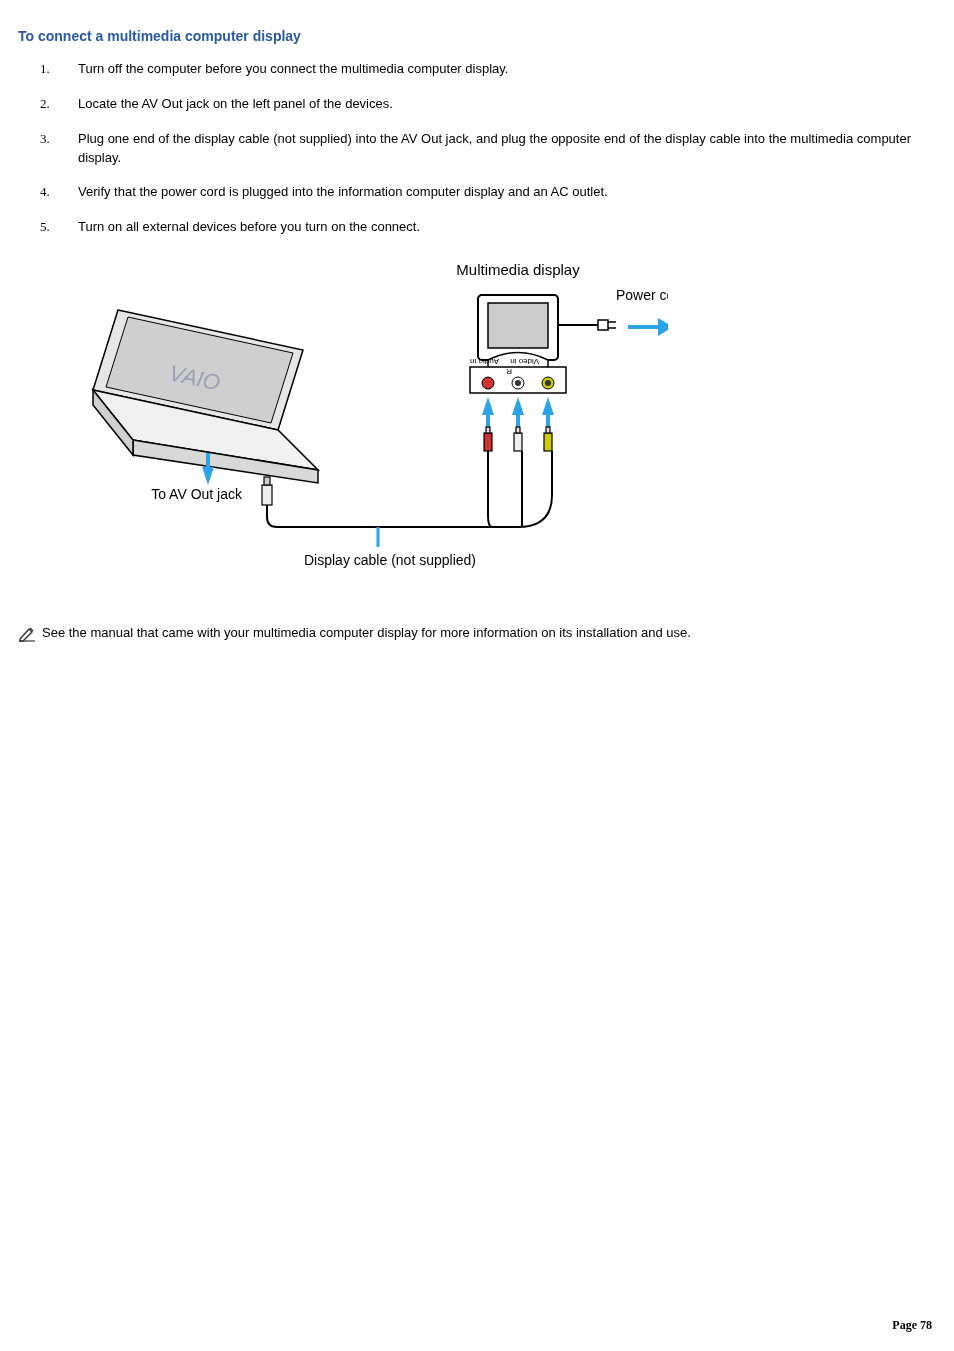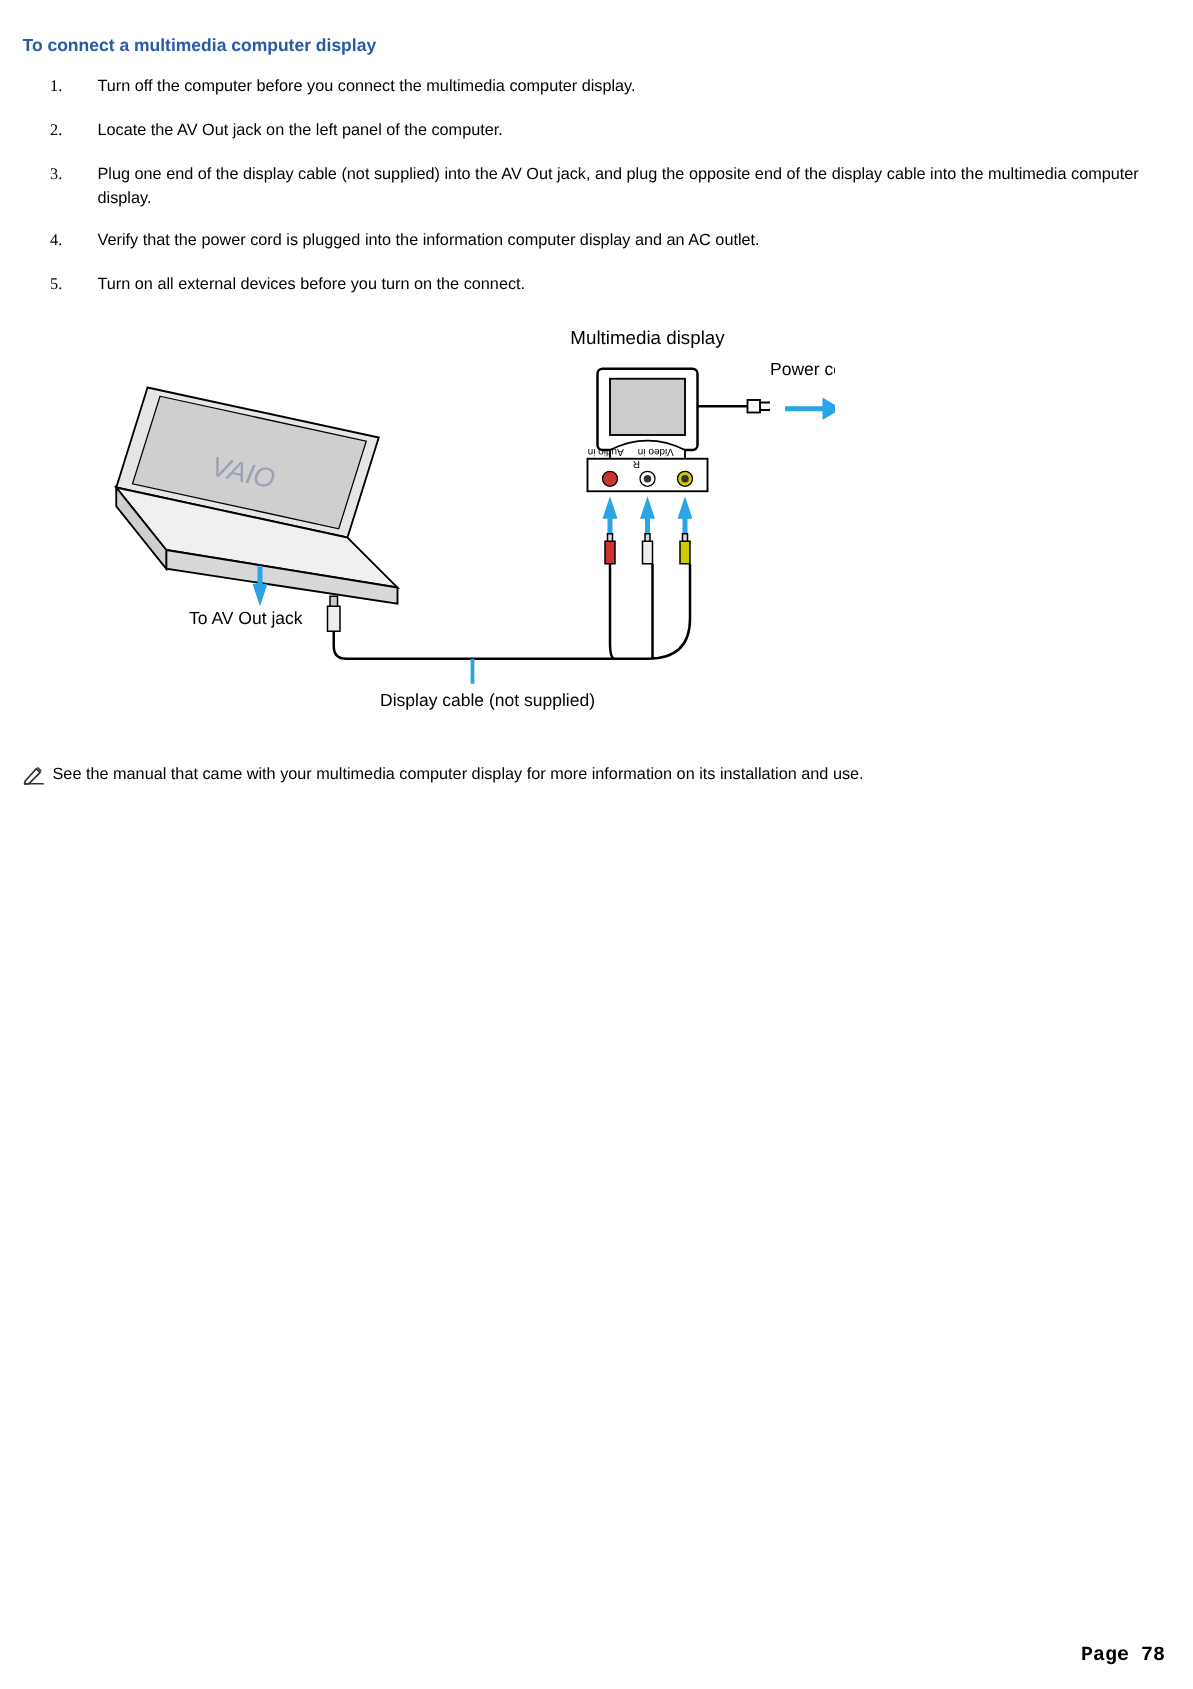--- a/index.html
+++ b/index.html
@@ -59,46 +59,46 @@
     display: block;
     margin: 0 0 18px 0;
   }
   .figure svg {
     display: block;
   }
   .note-row {
     display: flex;
     align-items: flex-start;
     gap: 6px;
-    margin-top: 26px;
+    margin-top: 40px;
     font-size: 13px;
   }
   .note-row .pen-icon {
     flex: 0 0 auto;
     margin-top: 1px;
   }
   .footer {
     position: absolute;
     bottom: 18px;
     right: 22px;
-    font-family: Liberation Mono, monospace;
-    font-size: 16px;
+    font-family: Liberation Serif, serif;
+    font-size: 12px;
     font-weight: bold;
   }
 </style>
 </head>
 <body>
 
 <div class="page">
 
   <div class="heading">To connect a multimedia computer display</div>
 
   <ol class="steps">
     <li>Turn off the computer before you connect the multimedia computer display.</li>
-    <li>Locate the AV Out jack on the left panel of the computer.</li>
+    <li>Locate the AV Out jack on the left panel of the devices.</li>
     <li>Plug one end of the display cable (not supplied) into the AV Out jack, and plug the opposite end of the display cable into the multimedia computer display.</li>
     <li>Verify that the power cord is plugged into the information computer display and an AC outlet.</li>
     <li>Turn on all external devices before you turn on the connect.</li>
   </ol>
 
 
   <div class="figure">
     <svg viewBox="0 0 650 330" width="650" height="330" xmlns="http://www.w3.org/2000/svg">
 
       <text x="500" y="20" text-anchor="middle" font-family="Arial" font-size="15">Multimedia display</text>

